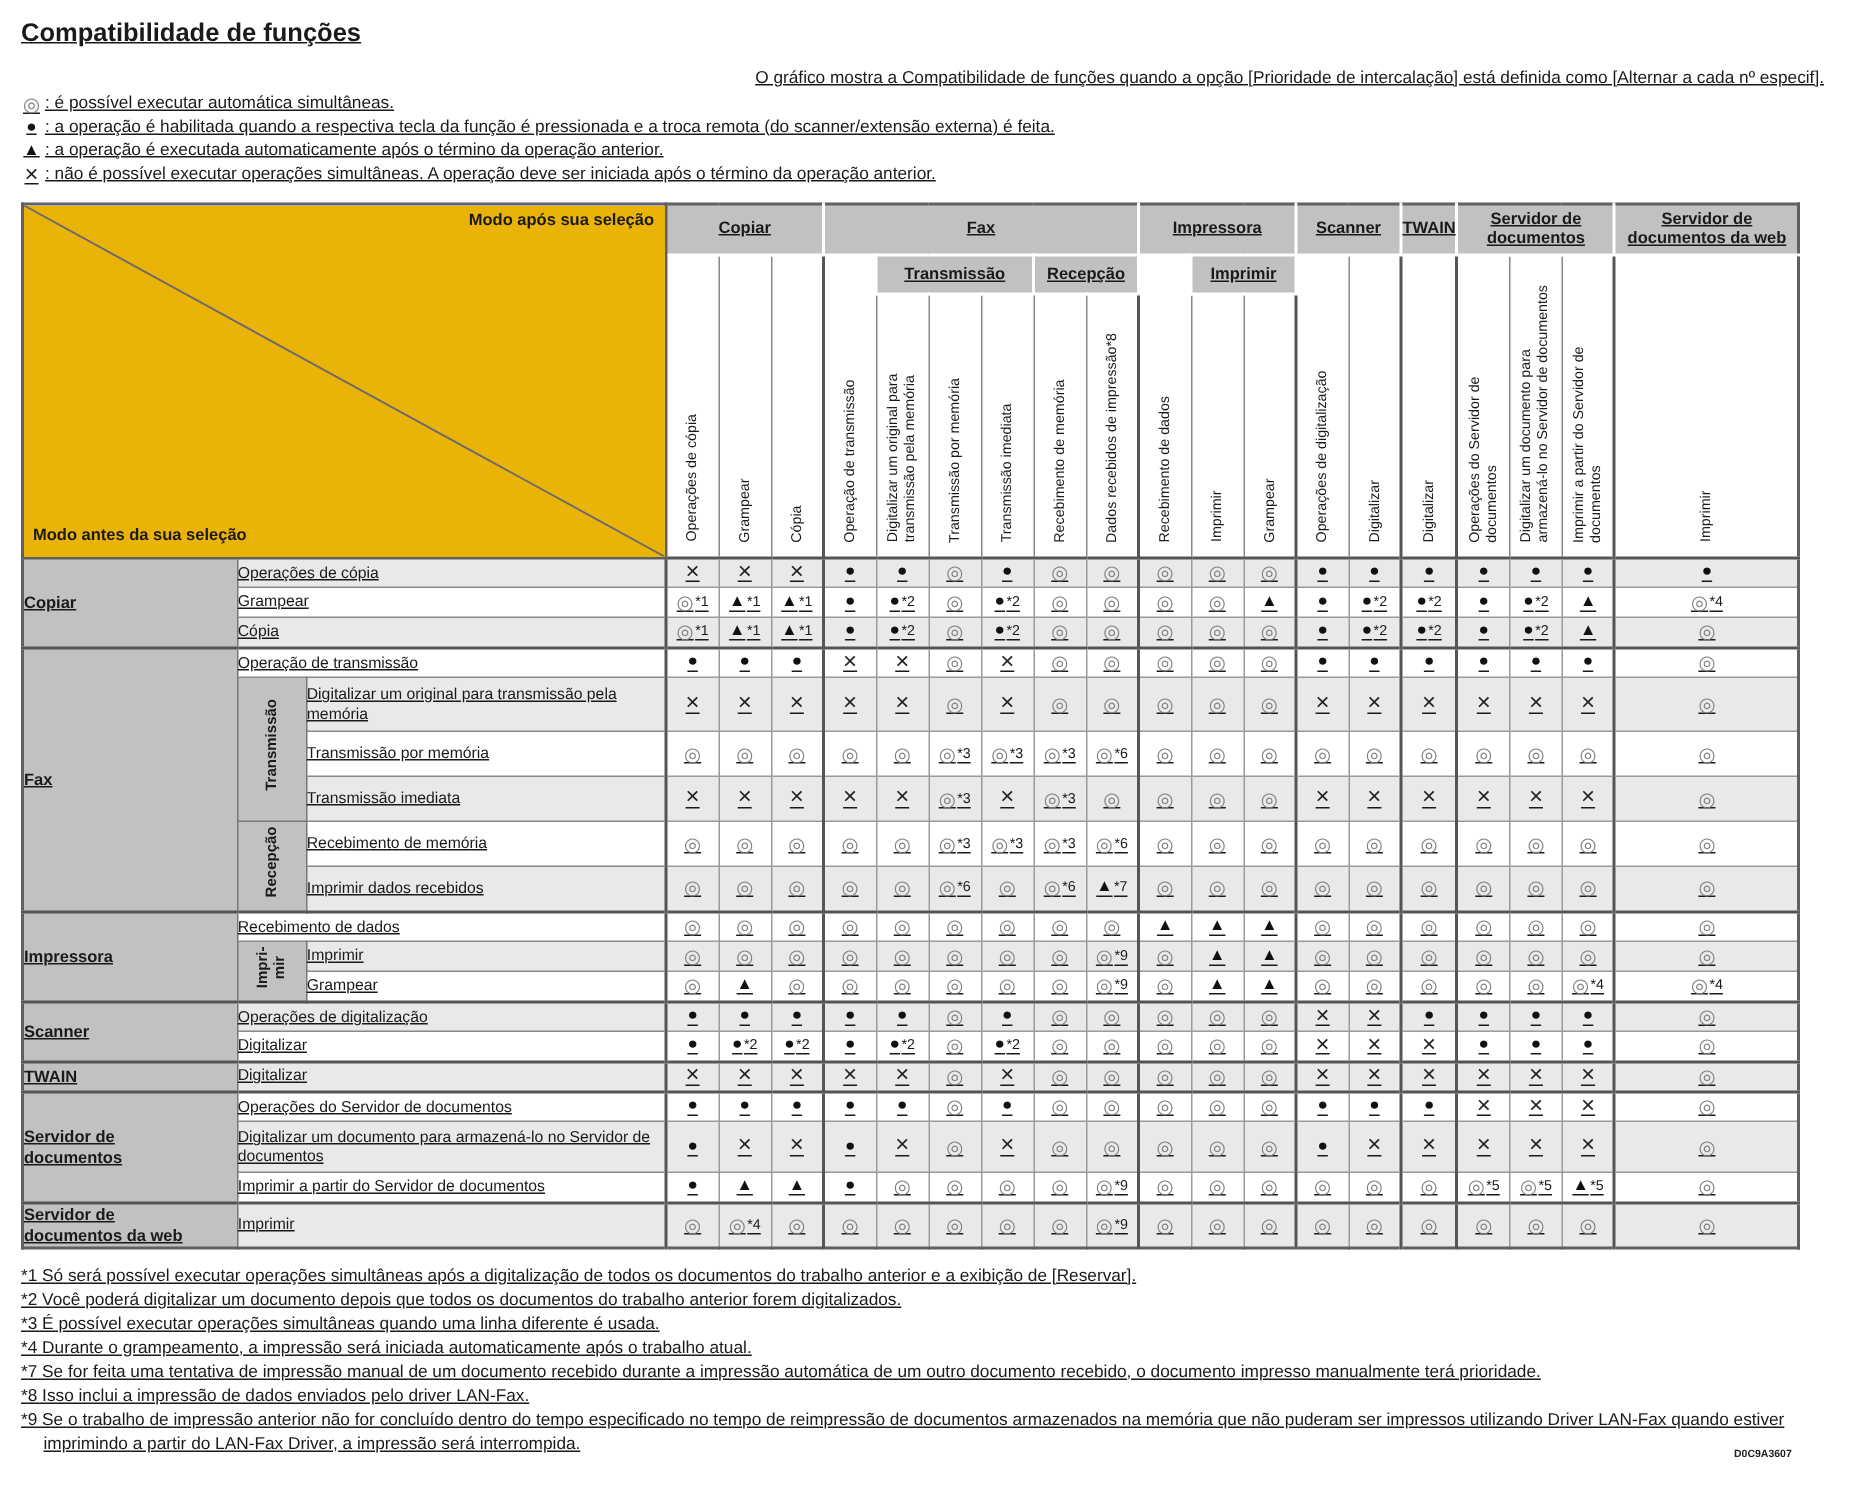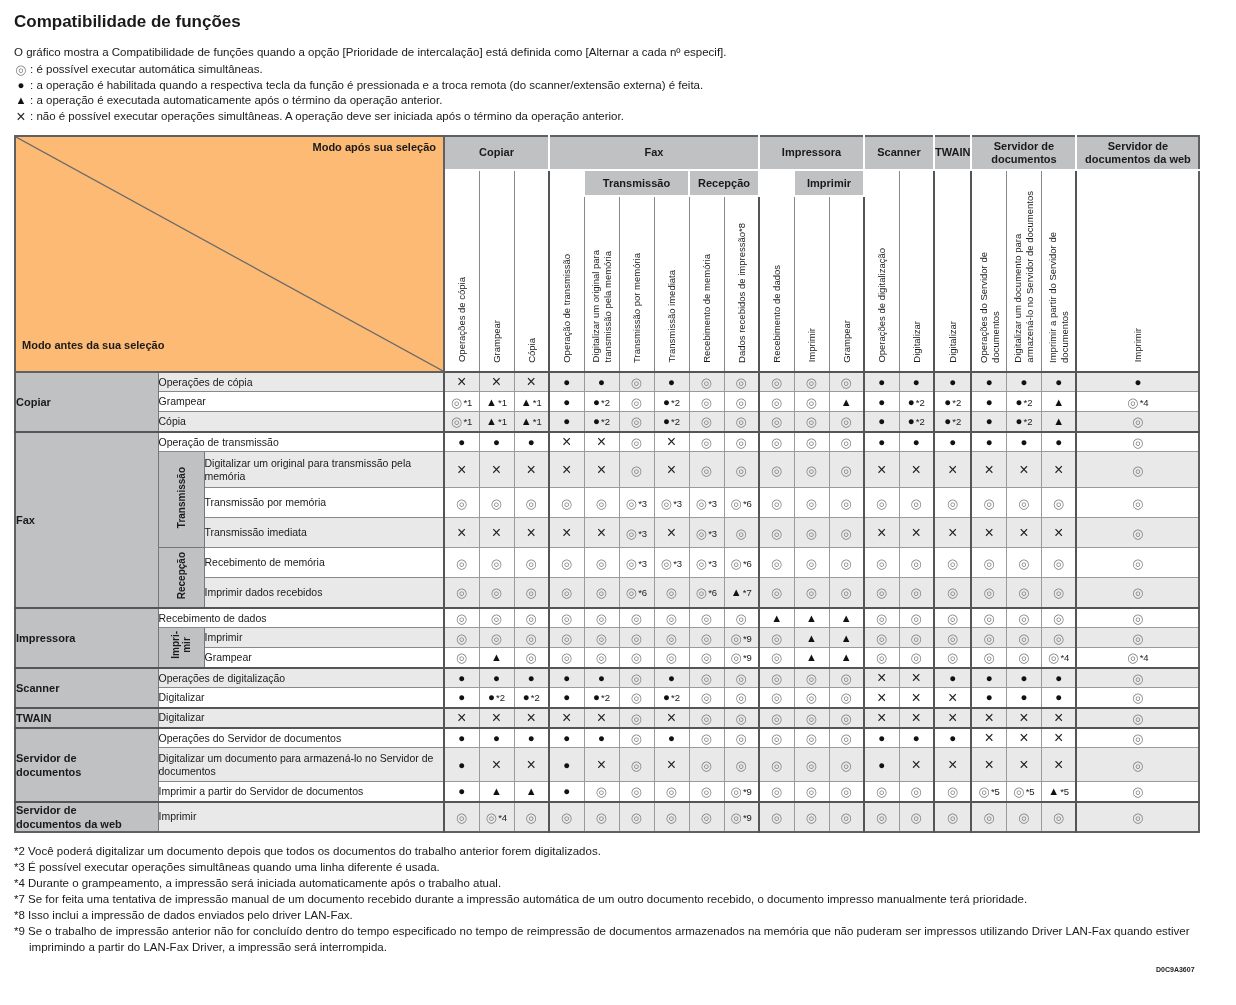--- a/index.html
+++ b/index.html
@@ -1,43 +1,43 @@
 <!DOCTYPE html>
 <html><head>
 <meta charset="utf-8">
 <style>
   html,body{margin:0;padding:0;background:#fff;}
   body{width:1236px;height:1005px;position:relative;overflow:hidden;
        font-family:"Liberation Sans",sans-serif;color:#1a1a1a;}
-  .page{padding:10px 20px 0 14px;}
+  .page{padding:10px 20px 0 14px;text-decoration:underline;}
   h1{font-size:17px;font-weight:bold;margin:2px 0 13px 0;}
-  .intro{font-size:11.5px;margin:0 0 2px 0;line-height:15px;}
+  .intro{font-size:11.5px;margin:0 0 2px 0;line-height:15px;text-align:right;}
   .legend-row{font-size:11.5px;line-height:15.5px;display:flex;align-items:center;}
   .legend-row .sym{display:inline-block;width:14px;text-align:center;margin-right:2px;}
   
   .sym{line-height:1;vertical-align:middle;}
   .sym.dc{color:#818181;font-size:13px;}
   .sym.fc{color:#111;font-size:11.5px;}
   .sym.tri{color:#111;font-size:11px;}
   .sym.crs{color:#222;font-size:16px;}
   .note{font-size:9.5px;vertical-align:middle;margin-left:1px;}
   
   table.cmp{border-collapse:collapse;table-layout:fixed;margin-top:10px;border:2px solid #606060;}
   table.cmp td,table.cmp th{padding:0;}
   th.cg{background:#c0c1c3;border:2px solid #fff;border-top:2px solid #606060;
         font-size:11px;font-weight:bold;text-align:center;white-space:pre-line;line-height:13px;}
   th.cg:last-child{border-right:2px solid #606060;}
   th.sg{background:#c0c1c3;border:2px solid #fff;font-size:11px;font-weight:bold;text-align:center;}
   th.vert{background:#fff;border:1px solid #888;vertical-align:bottom;text-align:center;font-weight:normal;}
   .vtext{display:inline-block;writing-mode:vertical-rl;transform:rotate(180deg);
          white-space:pre-line;font-size:9.5px;line-height:11.5px;padding:4px 0 5px 0;text-align:left;}
-  td.corner{background:#fdba74;border:2px solid #606060;position:relative;margin-left:40px;}
+  td.corner{background:#eab308;border:2px solid #606060;position:relative;margin-left:40px;}
   svg.diag{position:absolute;left:0;top:0;width:100%;height:100%;display:block;}
   .corner-top{position:absolute;top:4px;right:7px;font-size:11px;font-weight:bold;}
-  .corner-bottom{position:absolute;bottom:20px;left:6px;font-size:11px;font-weight:bold;}
+  .corner-bottom{position:absolute;bottom:8px;left:6px;font-size:11px;font-weight:bold;}
   td.glabel{background:#c0c1c3;border:1px solid #777;font-size:11px;font-weight:bold;
             padding:1px 4px 1px 8px;vertical-align:middle;white-space:pre-line;line-height:14px;}
   td.slabel{background:#c0c1c3;border:1px solid #777;text-align:center;vertical-align:middle;}
   .vtext2{display:inline-block;writing-mode:vertical-rl;transform:rotate(180deg);
           white-space:pre-line;font-size:10px;font-weight:bold;line-height:11px;}
   td.rlabel{border:1px solid #888;font-size:10.5px;padding:1px 4px 1px 7px;vertical-align:middle;line-height:12.5px;}
   td.cell{border:1px solid #9a9a9a;text-align:center;vertical-align:middle;line-height:1;}
   tr.z td.rlabel,tr.z td.cell{background:#e9e9ea;}
   tr.rg > td{border-top:2px solid #555;}
   td.gst,th.gst{border-left:2px solid #555;}
@@ -575,20 +575,21 @@
             <td class="cell gst"><span class="sym dc">◎</span></td>
             <td class="cell gst"><span class="sym dc">◎</span></td>
             <td class="cell"><span class="sym dc">◎</span></td>
             <td class="cell"><span class="sym dc">◎</span></td>
             <td class="cell gst"><span class="sym dc">◎</span></td>
           </tr>
         </tbody>
       </table>
     </div>
   <div class="footnotes" id="footnotes">
+      <p>*1 Só será possível executar operações simultâneas após a digitalização de todos os documentos do trabalho anterior e a exibição de [Reservar].</p>
       <p>*2 Você poderá digitalizar um documento depois que todos os documentos do trabalho anterior forem digitalizados.</p>
       <p>*3 É possível executar operações simultâneas quando uma linha diferente é usada.</p>
       <p>*4 Durante o grampeamento, a impressão será iniciada automaticamente após o trabalho atual.</p>
       <p>*7 Se for feita uma tentativa de impressão manual de um documento recebido durante a impressão automática de um outro documento recebido, o documento impresso manualmente terá prioridade.</p>
       <p>*8 Isso inclui a impressão de dados enviados pelo driver LAN-Fax.</p>
       <p>*9 Se o trabalho de impressão anterior não for concluído dentro do tempo especificado no tempo de reimpressão de documentos armazenados na memória que não puderam ser impressos utilizando Driver LAN-Fax quando estiver imprimindo a partir do LAN-Fax Driver, a impressão será interrompida.</p>
     </div>
   <div class="docid">D0C9A3607</div>
 </div>
 

